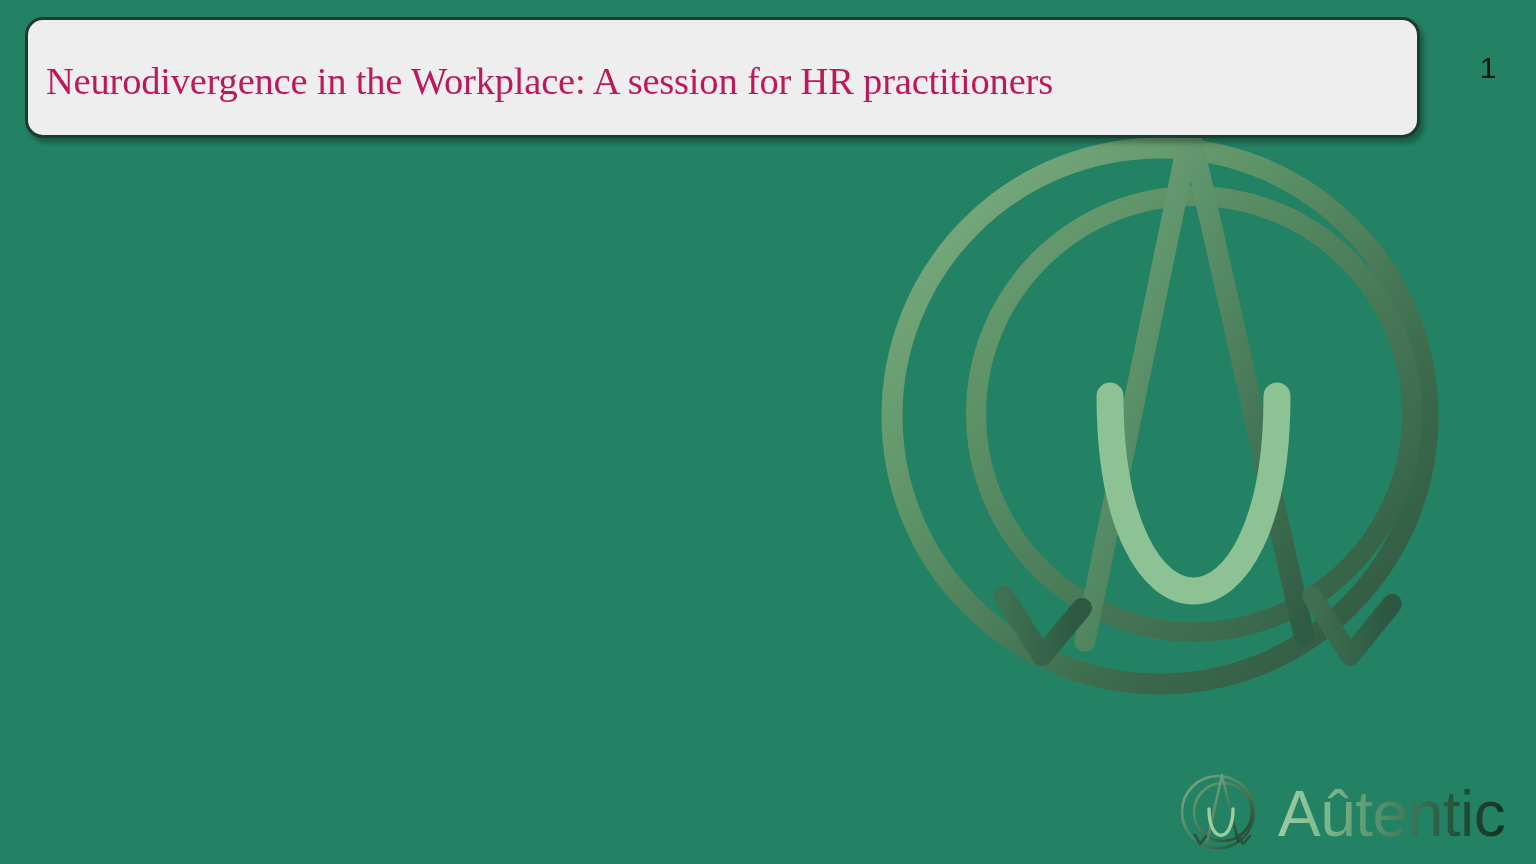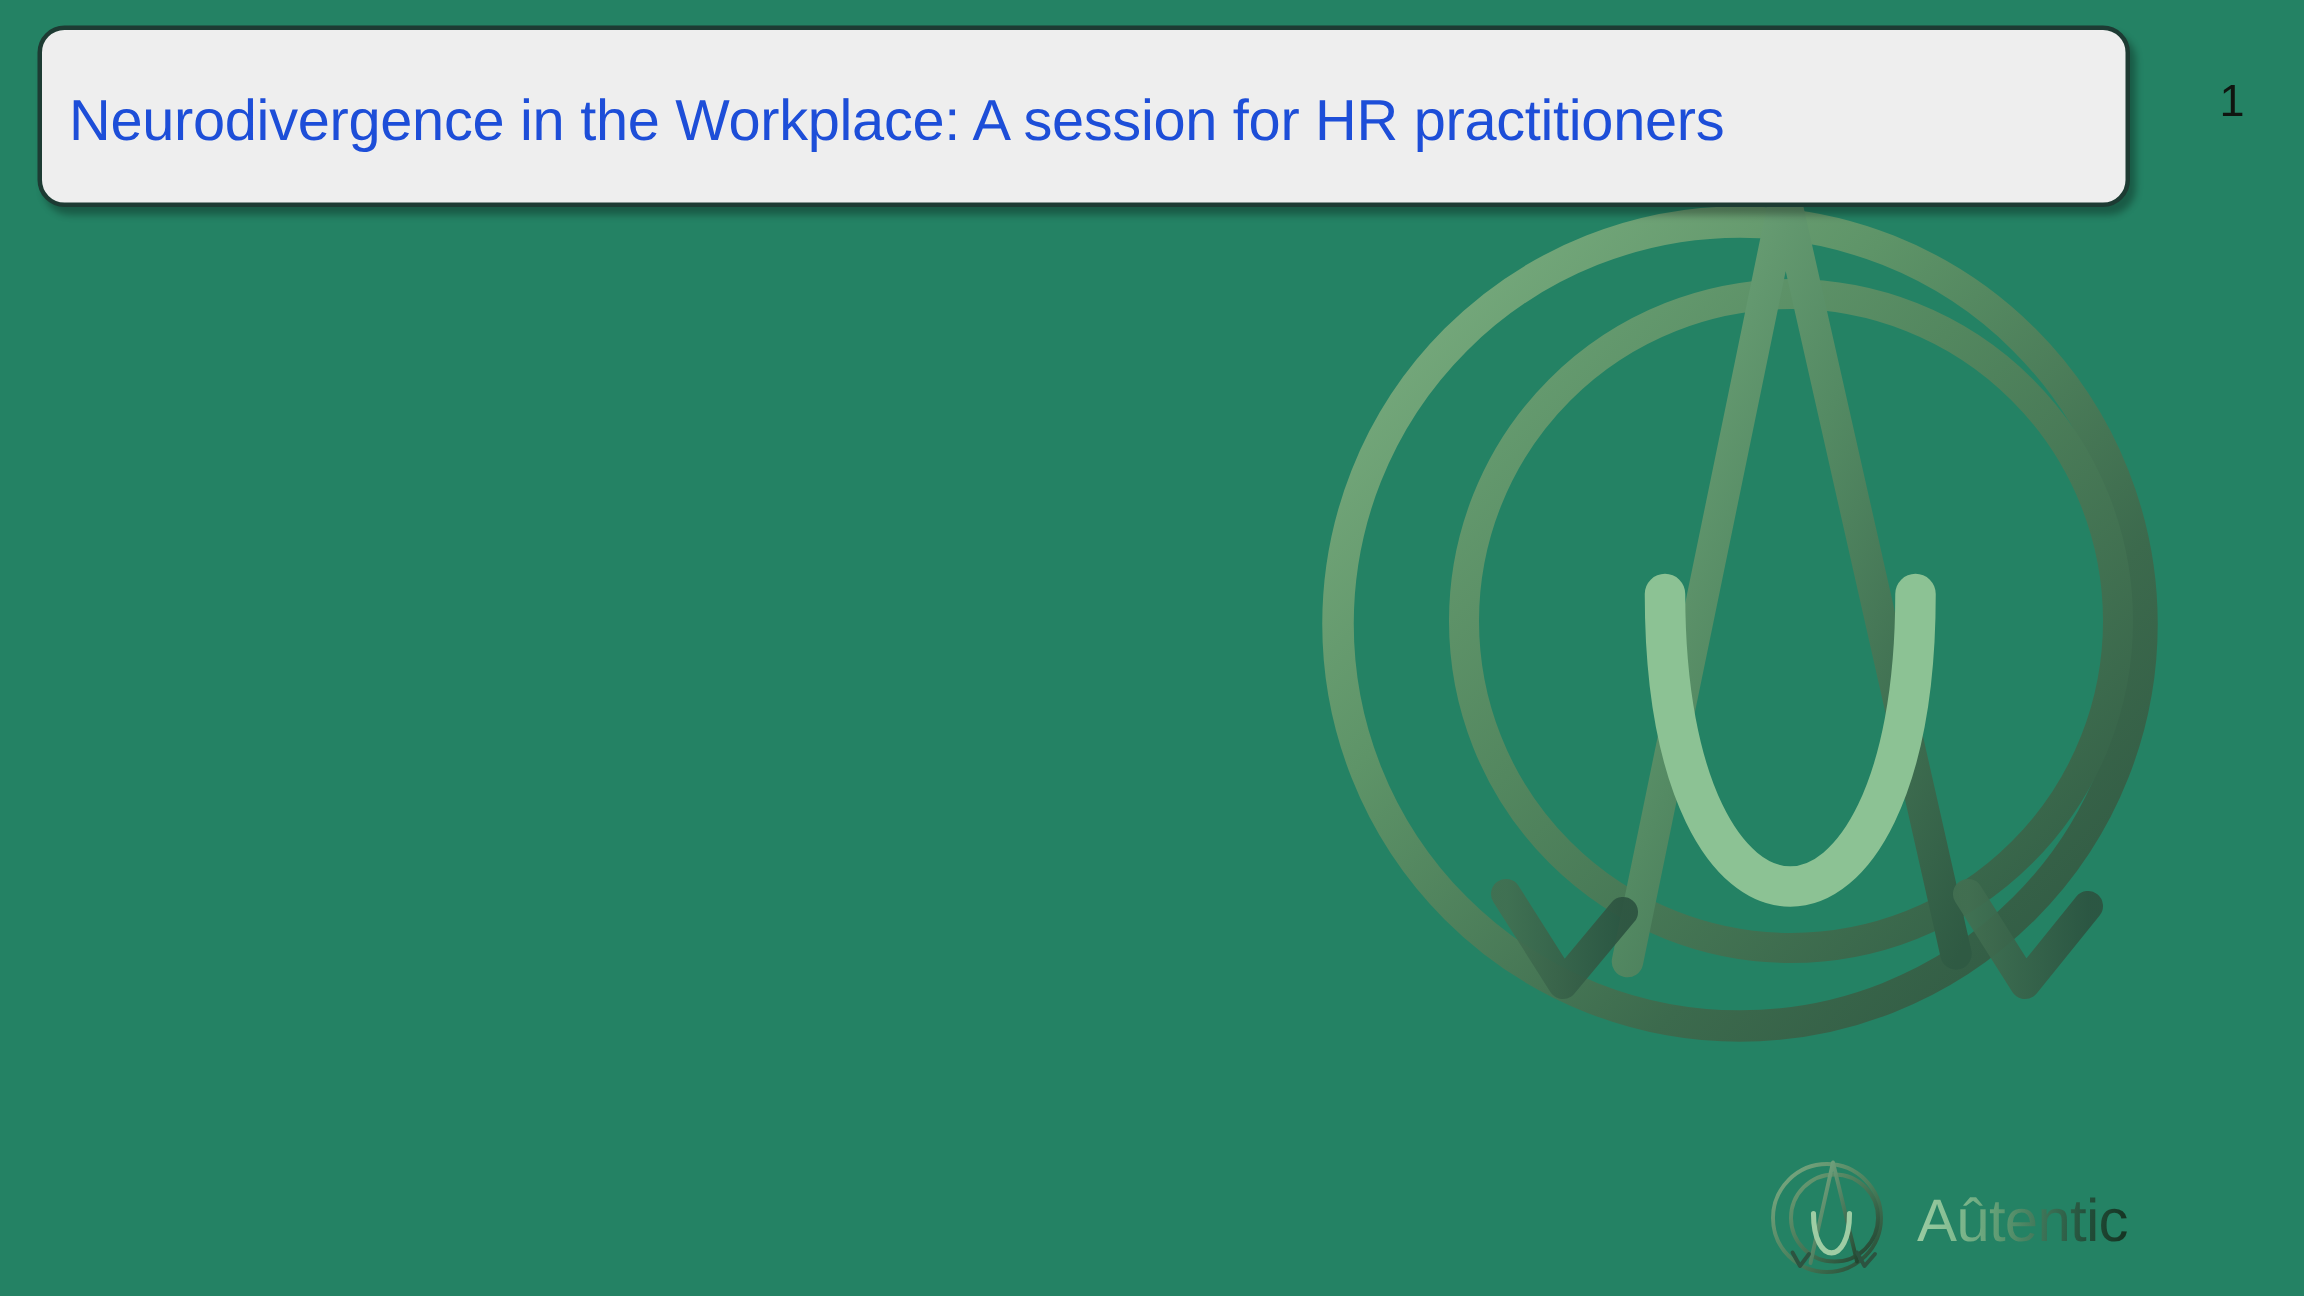--- a/index.html
+++ b/index.html
@@ -42,23 +42,24 @@
     box-shadow: 4px 5px 5px rgba(0,0,0,0.30);
     padding: 6px 14px 0 18px;
     display: flex;
     flex-direction: column;
     justify-content: center;
     overflow: hidden;
   }
   .title-line {
     font-size: 38.5px;
     line-height: 52px;
-    color: #1d4ed8;
+    color: #be185d;
     white-space: nowrap;
     letter-spacing: -0.2px;
+    font-family: Liberation Serif, serif;
   }
 
   
   #slide-number {
     position: absolute;
     left: 1466px;
     top: 48px;
     width: 44px;
     text-align: center;
     font-size: 30px;
@@ -73,21 +74,21 @@
     top: 766px;
     width: 350px;
     height: 96px;
     display: flex;
     align-items: center;
     gap: 10px;
   }
   #brand-mark { width: 92px; height: 92px; flex: none; }
   #brand-mark svg { display: block; width: 100%; height: 100%; }
   #brand-wordmark {
-    font-size: 40px;
+    font-size: 64px;
     line-height: 70px;
     letter-spacing: -0.5px;
     background-image: linear-gradient(95deg,
         #9ecda4 0%,
         #84bd92 18%,
         #5e9a72 40%,
         #3c7256 60%,
         #24513c 78%,
         #13301f 100%);
     -webkit-background-clip: text;

